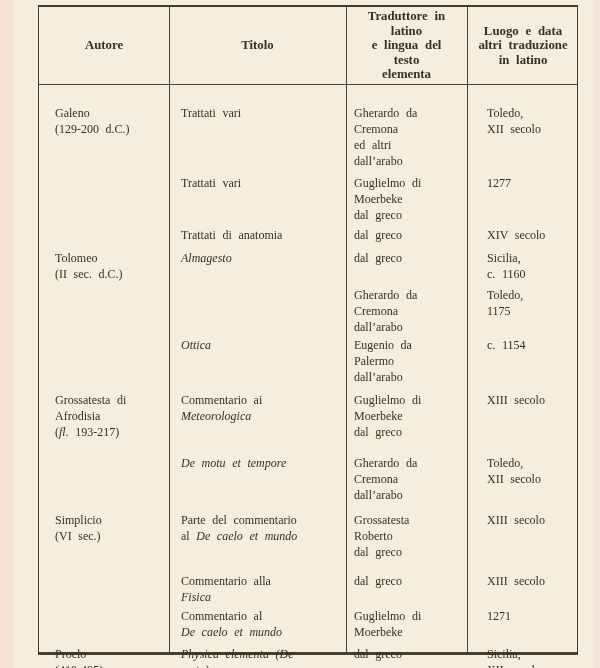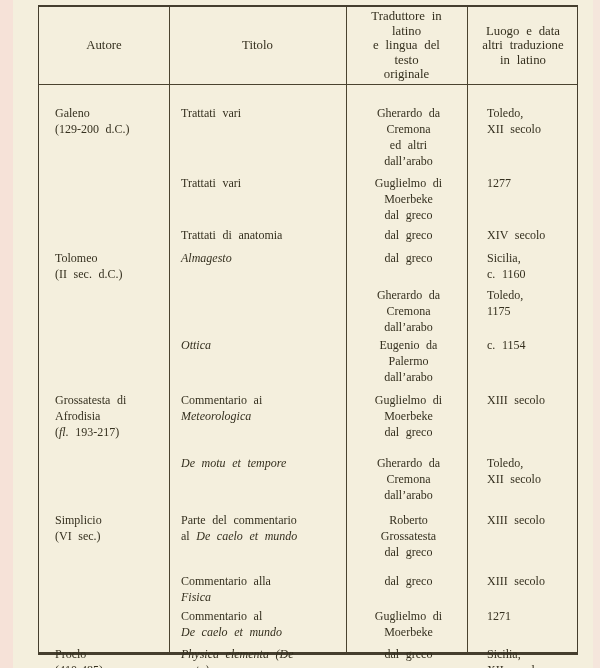--- a/index.html
+++ b/index.html
@@ -33,20 +33,21 @@
   .vrule.v2{left:307px;}
   .vrule.v3{left:428px;}
   .hrule-header{position:absolute;left:0;right:0;top:77px;height:1.2px;background:#4a432f;}
   .grid-cols{display:grid;grid-template-columns:130px 177px 121px 112px;}
   .header{position:absolute;left:0;top:0;width:540px;height:77px;}
   .hcell{
     display:flex;flex-direction:column;justify-content:center;align-items:center;
     height:77px;text-align:center;
     font-size:12.8px;line-height:14.5px;
     word-spacing:0.28em;
+    font-weight:bold;
   }
   .body{position:absolute;left:0;top:78px;width:540px;padding-top:20px;box-sizing:border-box;}
   .t-row{margin-top:0;}
   .t-row:nth-child(2){margin-top:6px;}
   .t-row:nth-child(3){margin-top:4px;}
   .t-row:nth-child(4){margin-top:7px;}
   .t-row:nth-child(5){margin-top:5px;}
   .t-row:nth-child(6){margin-top:2px;}
   .t-row:nth-child(7){margin-top:7px;}
   .t-row:nth-child(8){margin-top:15px;}
@@ -54,21 +55,21 @@
   .t-row:nth-child(10){margin-top:13px;}
   .t-row:nth-child(11){margin-top:3px;}
   .t-row:nth-child(12){margin-top:6px;}
   .cell{
     font-size:12px;line-height:16px;
     word-spacing:0.3em;
     box-sizing:border-box;
   }
   .cell.c0{padding-left:16px;padding-right:6px;}
   .cell.c1{padding-left:12px;padding-right:6px;}
-  .cell.c2{padding-left:8px;padding-right:4px;text-align:center;}
+  .cell.c2{padding-left:8px;padding-right:4px;}
   .cell.c3{padding-left:20px;padding-right:4px;}
   .it{font-style:italic;}
 </style>
 </head>
 <body>
 
 <div class="page">
   <div class="edge-left"></div>
   <div class="edge-right"></div>
 
@@ -83,21 +84,21 @@
           <div>Autore</div>
         </div>
       <div class="hcell">
           <div>Titolo</div>
         </div>
       <div class="hcell">
           <div>Traduttore in</div>
           <div>latino</div>
           <div>e lingua del</div>
           <div>testo</div>
-          <div>originale</div>
+          <div>elementa</div>
         </div>
       <div class="hcell">
           <div>Luogo e data</div>
           <div>altri traduzione</div>
           <div>in latino</div>
         </div>
     </div>
 
     <div class="body">
         <div class="t-row grid-cols">
@@ -225,22 +226,22 @@
         <div class="t-row grid-cols">
           <div class="cell c0">
             <div><span>Simplicio</span></div>
             <div><span>(VI sec.)</span></div>
           </div>
           <div class="cell c1">
             <div><span>Parte del commentario</span></div>
             <div><span>al </span><span class="it">De caelo et mundo</span></div>
           </div>
           <div class="cell c2">
+            <div><span>Grossatesta</span></div>
             <div><span>Roberto</span></div>
-            <div><span>Grossatesta</span></div>
             <div><span>dal greco</span></div>
           </div>
           <div class="cell c3">
             <div><span>XIII secolo</span></div>
           </div>
         </div>
         <div class="t-row grid-cols">
           <div class="cell c0"></div>
           <div class="cell c1">
             <div><span>Commentario alla</span></div>

